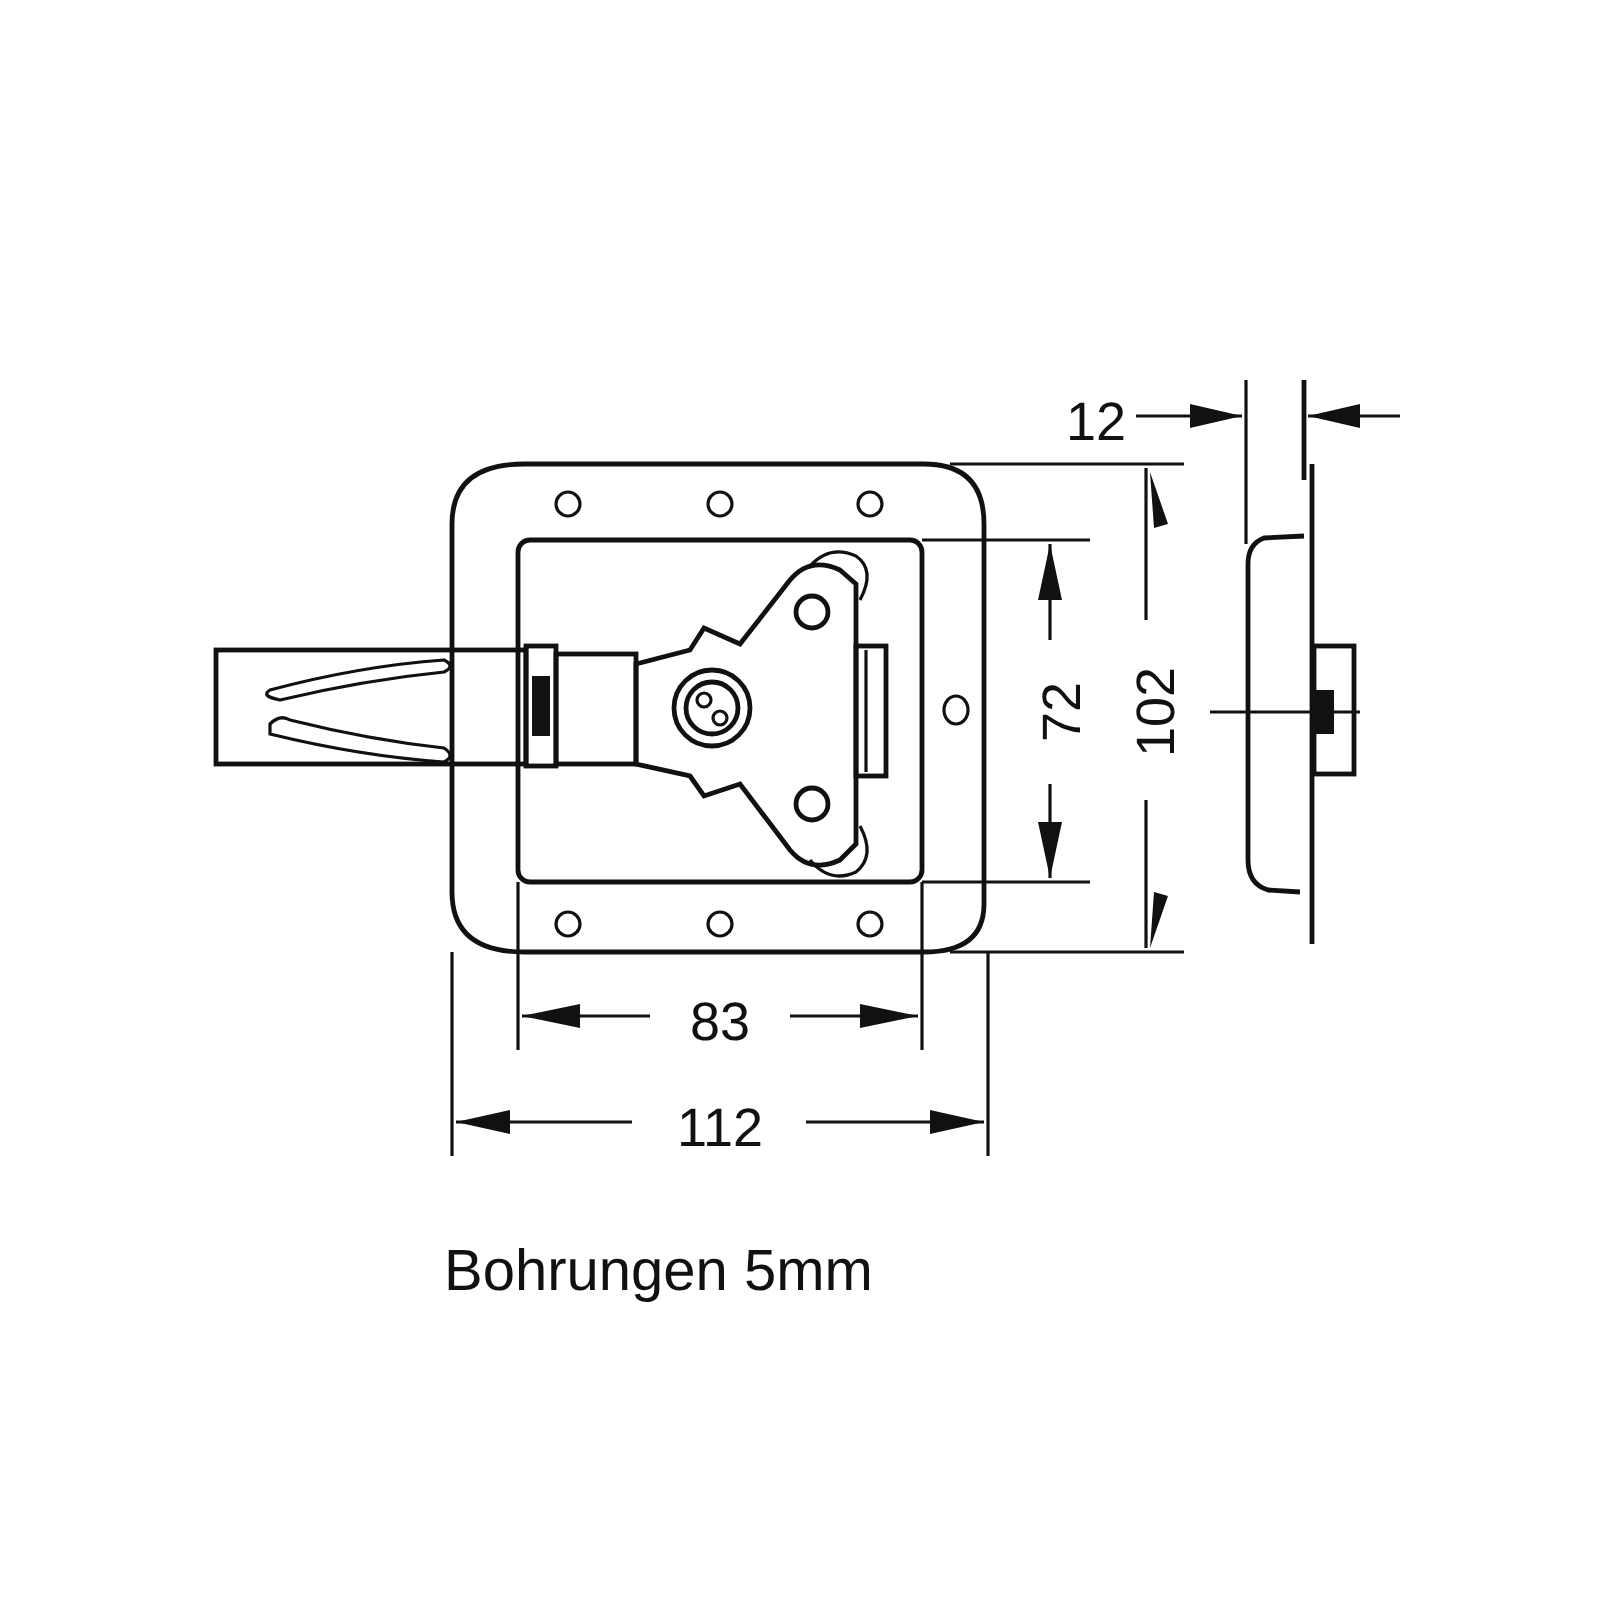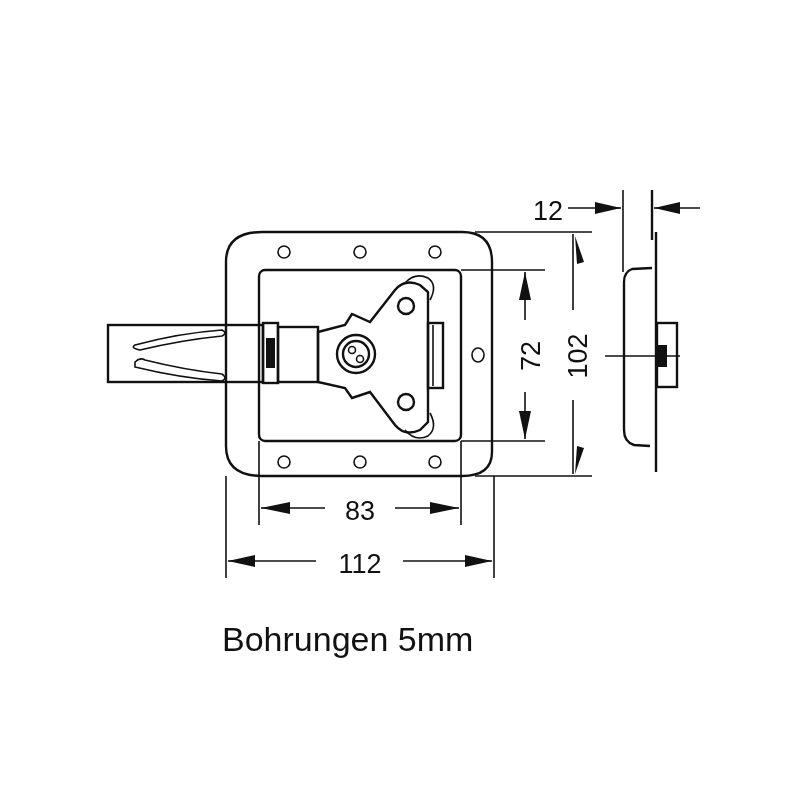--- a/index.html
+++ b/index.html
@@ -1,19 +1,19 @@
 <!DOCTYPE html>
 <html><head>
   <meta charset="utf-8">
   <style>
     html, body { margin: 0; padding: 0; background: #ffffff; }
     body { width: 800px; height: 800px; position: relative; overflow: hidden; }
     #diagram { position: absolute; left: 0; top: 0; width: 800px; height: 800px; }
     .dim-text { font-family: "Liberation Sans", sans-serif; font-size: 27px; fill: #111; }
-    .caption { position: absolute; left: 222px; top: 620px; font-family: "Liberation Sans", sans-serif; font-size: 34px; color: #111; }
+    .caption { position: absolute; left: 222px; top: 620px; font-family: "Liberation Sans", sans-serif; font-size: 29px; color: #111; }
     .ln { stroke: #111; stroke-width: 2.4; fill: none; }
     .thin { stroke: #111; stroke-width: 1.6; fill: none; }
   </style>
 </head>
 <body>
 
 <svg id="diagram" viewBox="0 0 800 800" xmlns="http://www.w3.org/2000/svg">
 
   <g>
     <path class="ln" d="M262,232 L462,232 Q492,232 492,262 L492,452 Q492,476 462,476 L262,476 Q226,476 226,446 L226,262 Q226,232 262,232 Z"></path>

